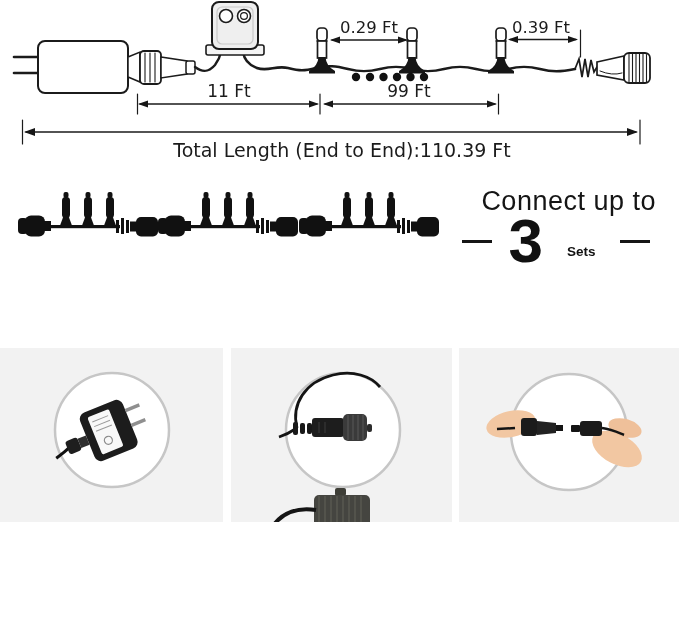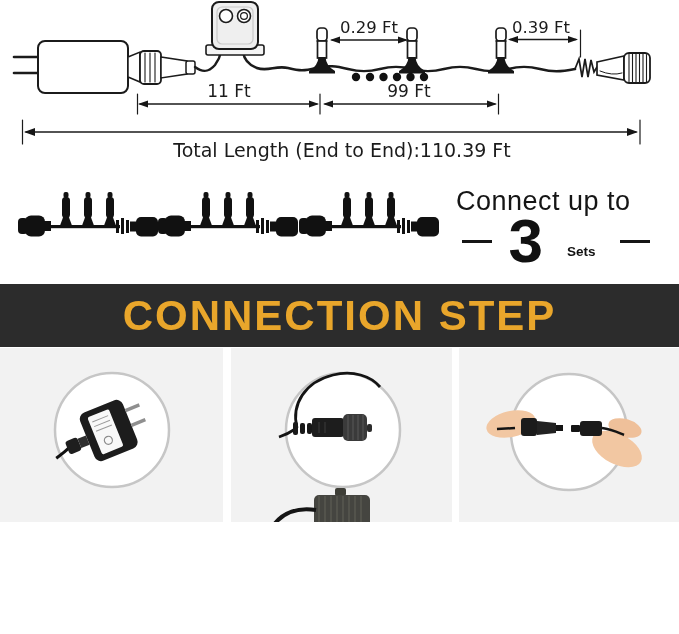--- a/index.html
+++ b/index.html
@@ -6,21 +6,21 @@
   html,body { background:#fff; }
   #stage {
     position:relative; width:679px; height:522px; background:#fff;
     font-family:"Liberation Sans", sans-serif; overflow:hidden;
   }
   svg { display:block; }
   .abs { position:absolute; }
   .dim-text { font-family:"DejaVu Sans","Liberation Sans",sans-serif; fill:#1b1b1b; }
   #connect-line1 {
     position:absolute; left:456px; top:186px; width:200px;
-    text-align:left; font-size:27px; color:#151515; letter-spacing:.5px;
+    text-align:right; font-size:27px; color:#151515; letter-spacing:.5px;
   }
   #connect-row {
     position:absolute; left:456px; top:212px; width:200px; height:58px;
     display:flex; align-items:center; justify-content:center;
   }
   .dash { width:30px; height:3px; background:#151515; }
   #connect-number { font-size:62px; font-weight:700; color:#111; line-height:.9; margin:0 4px 0 16px; }
   #connect-unit { font-size:13.5px; font-weight:600; color:#111; margin:20px 24px 0 20px; }
   #banner {
     position:absolute; left:0; top:284px; width:679px; height:63px;
@@ -219,23 +219,20 @@
   </svg>
 
   <div id="connect-line1">Connect up to</div>
   <div id="connect-row">
     <div class="dash"></div>
     <div id="connect-number">3</div>
     <div id="connect-unit">Sets</div>
     <div class="dash"></div>
   </div>
 
-  <div id="banner">
-    <span>CONNECTION STEP</span>
-  </div>
 
   <div id="steps">
 
     <div class="panel" id="panel-1">
       <svg width="223" height="286" viewBox="0 0 223 286">
         <circle cx="112" cy="82" r="57" fill="#fff" stroke="#C6C6C6" stroke-width="2.5"></circle>
         <g transform="rotate(-22 105 84)">
           <path d="M50,90 C58,88 62,87 66,85" stroke="#111" stroke-width="3" fill="none"></path>
           <rect x="64" y="78" width="13" height="14" rx="3" fill="#1e1e1e"></rect>
           <rect x="77" y="80" width="9" height="10" fill="#2e2e2e"></rect>

